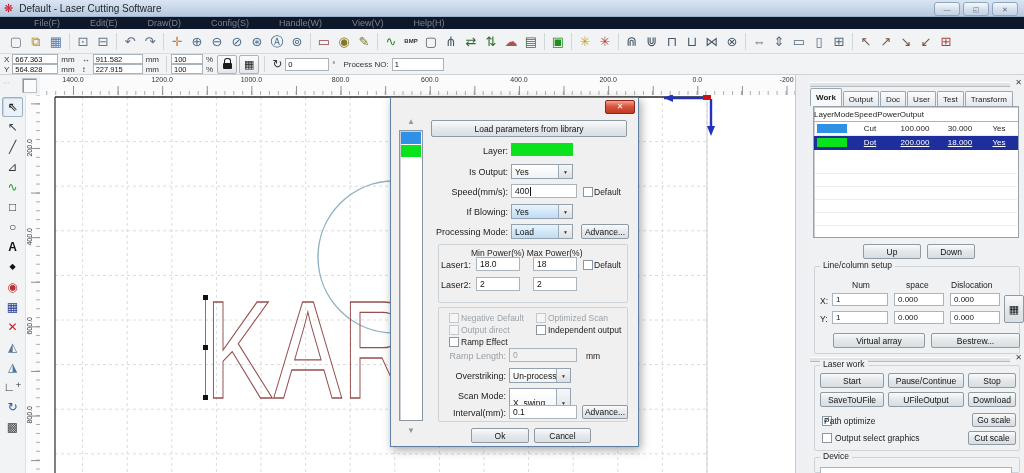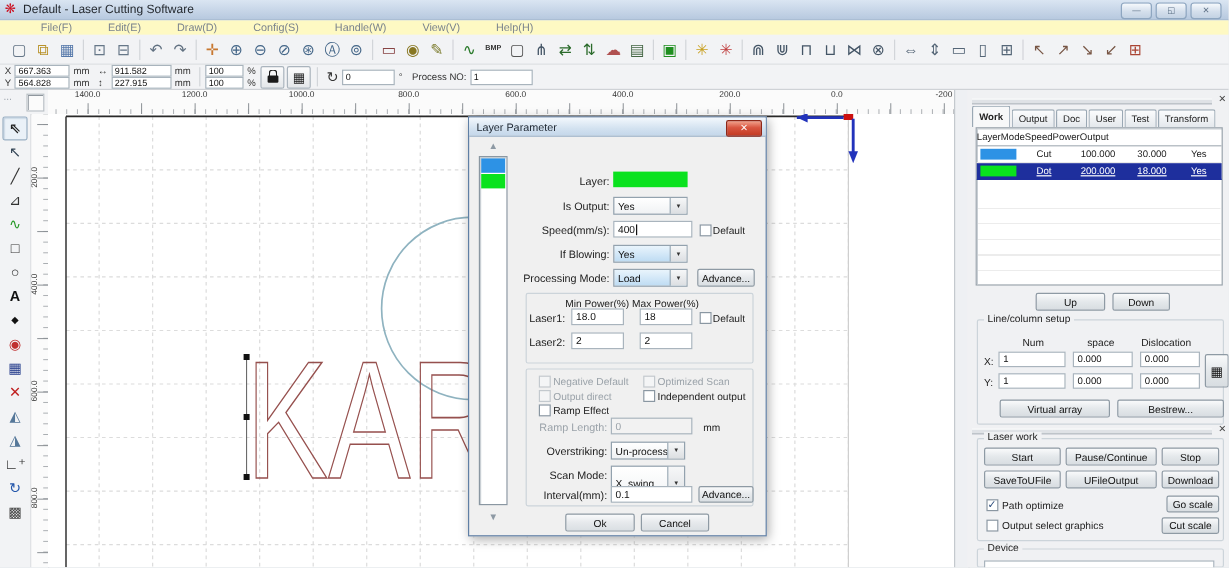--- a/index.html
+++ b/index.html
@@ -13,21 +13,21 @@
     background:linear-gradient(#dae5f2,#b7c9df);border-bottom:1px solid #9db3cc;
     display:flex;align-items:center;}
   #title-logo{color:#cc1122;font-size:11px;margin:0 6px 0 4px;line-height:14px;}
   #title-text{font-size:10px;color:#23282e;}
   #win-controls{position:absolute;right:6px;top:2px;display:flex;gap:3px;}
   .winbtn{width:24px;height:12px;border:1px solid #8ea6c0;border-radius:3px;
     background:linear-gradient(#f6f9fc,#d4dfec 55%,#c3d2e3);color:#5f7287;font-size:7px;
     display:flex;align-items:center;justify-content:center;line-height:1;}
 
   
-  #menubar{left:0;top:17px;width:1024px;height:12px;background:#fef9c3;
+  #menubar{left:0;top:17px;width:1024px;height:12px;background:#0f172a;
     display:flex;align-items:center;gap:30px;padding-left:34px;box-sizing:border-box;}
   .menu-item{color:#7a838d;font-size:9px;white-space:nowrap;}
 
   
   #toolbar1{left:0;top:29px;width:1024px;height:25px;background:#f2f3f5;
     border-bottom:1px solid #dadde0;display:flex;align-items:center;padding-left:6px;box-sizing:border-box;}
   .tb-icon{width:20px;height:20px;display:flex;align-items:center;justify-content:center;
     font-size:13px;line-height:1;flex:0 0 auto;}
   .tb-text{font-size:6px;font-weight:bold;letter-spacing:0;}
   .tb-sep{width:1px;height:17px;background:#d2d5d9;margin:0 3px;flex:0 0 auto;}
@@ -551,47 +551,45 @@
 
     <div class="gbox" style="left:8px;top:290px;width:206px;height:86px"></div>
     <span class="glegend" style="left:14px;top:285px">Laser work</span>
     <div class="pbtn" style="left:14px;top:298px;width:64px;height:15px">Start</div>
     <div class="pbtn" style="left:82px;top:298px;width:76px;height:15px">Pause/Continue</div>
     <div class="pbtn" style="left:162px;top:298px;width:48px;height:15px">Stop</div>
     <div class="pbtn" style="left:14px;top:317px;width:64px;height:15px">SaveToUFile</div>
     <div class="pbtn" style="left:82px;top:317px;width:76px;height:15px">UFileOutput</div>
     <div class="pbtn" style="left:162px;top:317px;width:48px;height:15px">Download</div>
     <span class="cb checked" style="left:16px;top:341px"></span>
-    <span class="plab" style="left:29px;top:341px">Path optimize</span>
+    <span class="plab" style="left:18px;top:341px">Path optimize</span>
     <div class="pbtn" style="left:166px;top:338px;width:44px;height:14px">Go scale</div>
     <span class="cb" style="left:16px;top:358px"></span>
     <span class="plab" style="left:29px;top:358px">Output select graphics</span>
     <div class="pbtn" style="left:162px;top:356px;width:48px;height:14px">Cut scale</div>
 
     <div class="gbox" style="left:8px;top:382px;width:206px;height:16px"></div>
     <span class="glegend" style="left:14px;top:377px">Device</span>
     <div class="pin" style="left:14px;top:392px;width:192px;height:12px"></div>
   </div>
 
   <div id="dialog" class="abs">
-    <div id="dlg-title">
-      <span>Layer Parameter</span>
-    </div>
     <div id="dlg-close">
         <span>✕</span>
       </div>
 
     <div class="spin" style="top:17px">▲</div>
     <div id="dlg-list">
 
     <div class="swatch" style="background: rgb(45, 146, 229);"></div>
         <div class="swatch" style="background: rgb(10, 226, 30);"></div>
       </div>
     <div class="spin" style="top:326px">▼</div>
 
+    <div class="dbtn" style="left:40px;top:22px;width:196px;height:17px">Load parameters from library</div>
 
     <span class="dlabel" style="left:2px;top:48px">Layer:</span>
     <div class="abs" style="left: 120px; top: 45px; width: 62px; height: 13px; background: rgb(10, 226, 30);"></div>
 
     <span class="dlabel" style="left:2px;top:69px">Is Output:</span>
     <div class="combo" style="left:120px;top:66px;width:62px;height:15px">
       <span>Yes</span>
       <span class="arrowbox">▼</span>
     </div>
 

